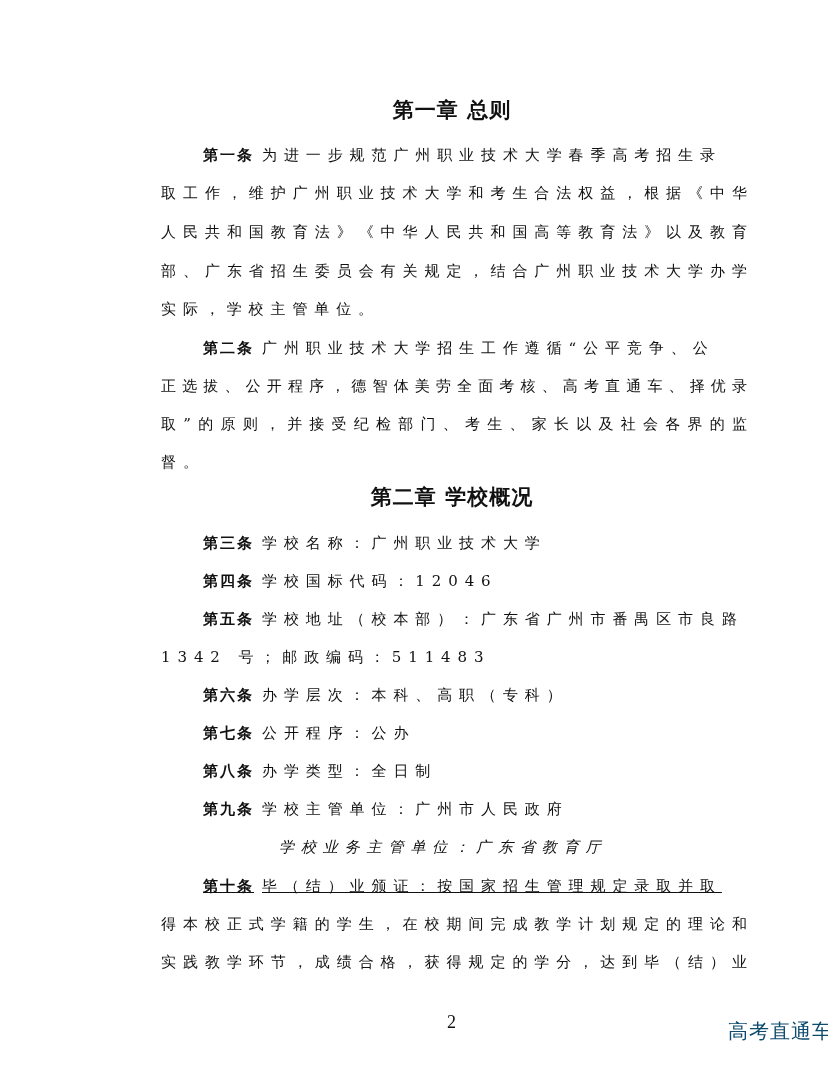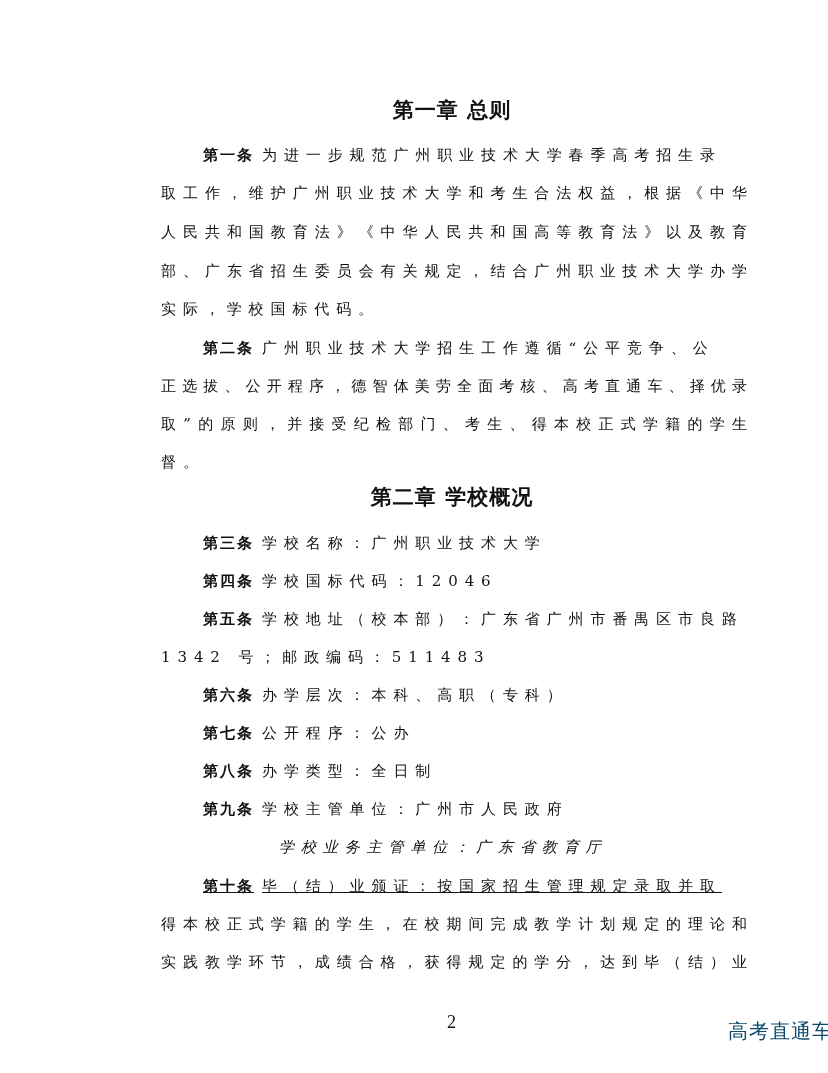--- a/index.html
+++ b/index.html
@@ -27,27 +27,27 @@
 <div class="page">
 
   <div class="heading" style="top:95px;">第一章 总则</div>
 
   <div class="line indent" style="top:140px;">
     <span class="art">第一条</span><span>为进一步规范广州职业技术大学春季高考招生录</span>
   </div>
   <div class="line just" style="top:178px;">取工作，维护广州职业技术大学和考生合法权益，根据《中华</div>
   <div class="line just" style="top:217px;">人民共和国教育法》《中华人民共和国高等教育法》以及教育</div>
   <div class="line just" style="top:256px;">部、广东省招生委员会有关规定，结合广州职业技术大学办学</div>
-  <div class="line" style="top:294px;">实际，学校国标代码。</div>
+  <div class="line" style="top:294px;">实际，学校主管单位。</div>
 
   <div class="line indent" style="top:333px;">
     <span class="art">第二条</span><span>广州职业技术大学招生工作遵循“公平竞争、公</span>
   </div>
   <div class="line just" style="top:371px;">正选拔、公开程序，德智体美劳全面考核、高考直通车、择优录</div>
-  <div class="line just" style="top:409px;">取”的原则，并接受纪检部门、考生、得本校正式学籍的学生</div>
+  <div class="line just" style="top:409px;">取”的原则，并接受纪检部门、考生、家长以及社会各界的监</div>
   <div class="line" style="top:447px;">督。</div>
 
   <div class="heading" style="top:482px;">第二章 学校概况</div>
 
   <div class="line indent" style="top:528px;">
     <span class="art">第三条</span><span>学校名称：广州职业技术大学</span>
   </div>
   <div class="line indent" style="top:566px;">
     <span class="art">第四条</span><span>学校国标代码：12046</span>
   </div>

